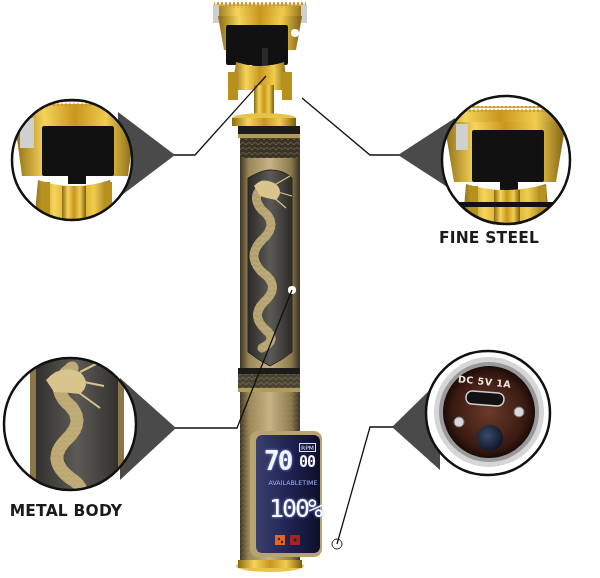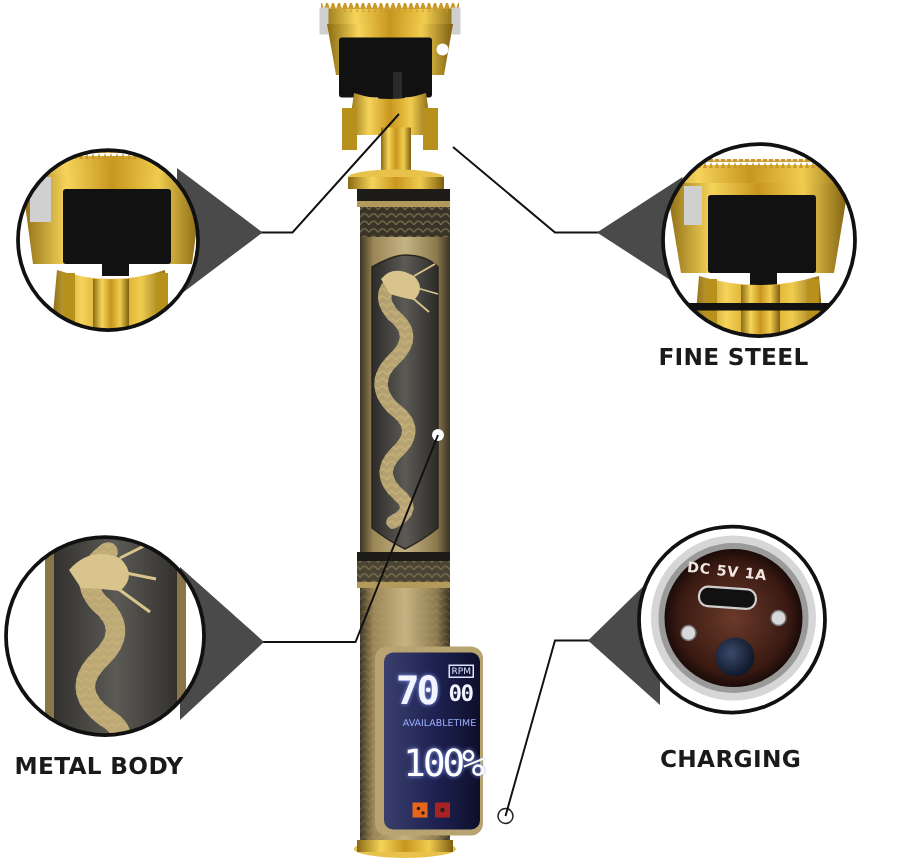--- a/index.html
+++ b/index.html
@@ -250,16 +250,15 @@
 
   <div class="label" style="left:424px; top:228px; width:130px;">
     <span>FINE STEEL</span>
   </div>
 
   <div class="label" style="left:4px; top:501px; width:124px;">
     <span>METAL BODY</span>
   </div>
 
   <div class="label" style="left:440px; top:496px; width:110px; text-align:left;">
-    <span>CHARGING</span>
   </div>
 
 </div>
 
 </body></html>

